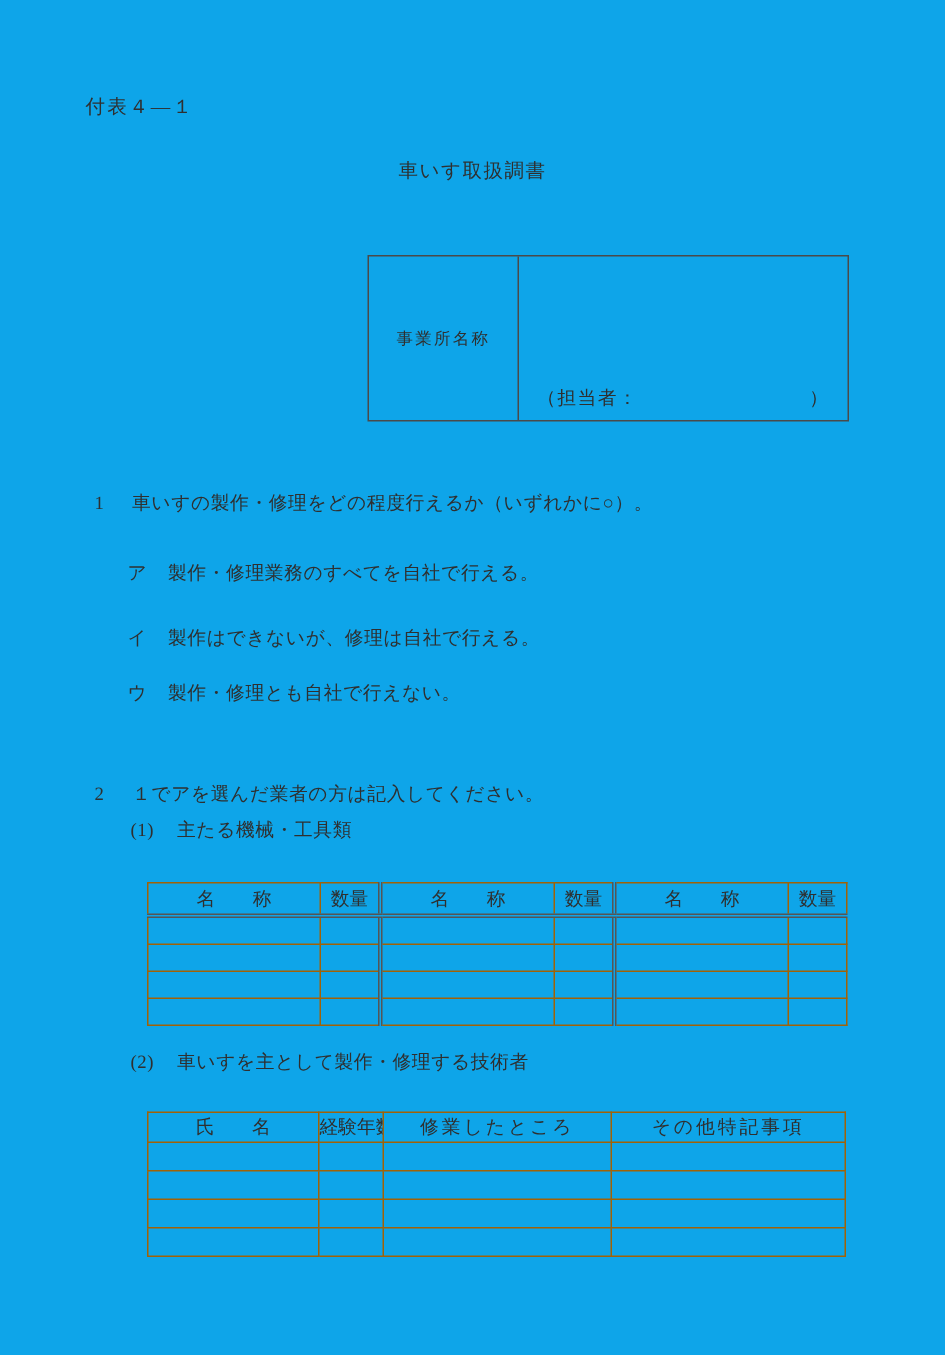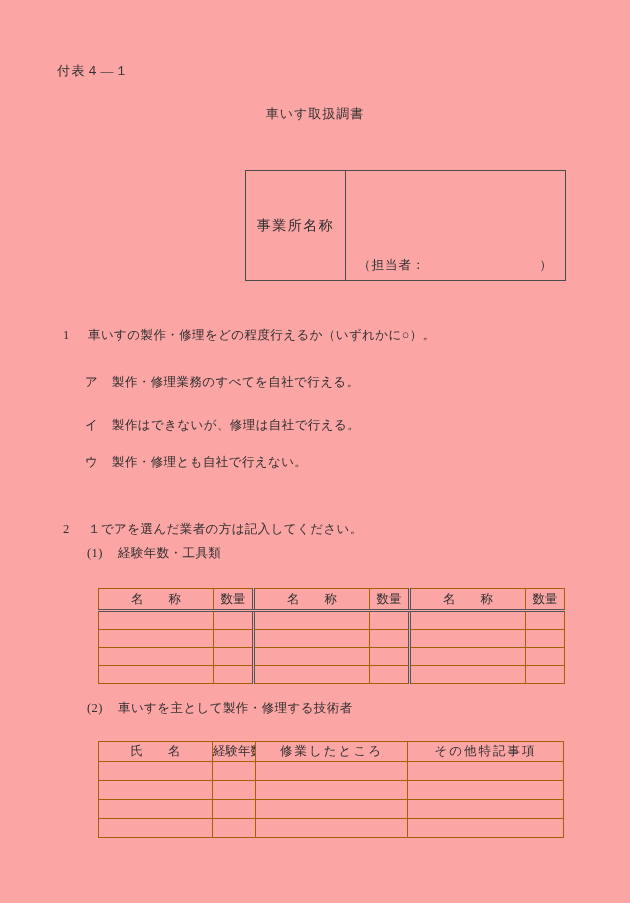--- a/index.html
+++ b/index.html
@@ -1,21 +1,21 @@
 <!DOCTYPE html>
 <html><head>
 <meta charset="utf-8">
 <style>
   html, body { margin: 0; padding: 0; background: #e8e8e8; }
   .page {
     position: relative;
     width: 630px;
     height: 903px;
     margin: 0 auto;
-    background: #fca5a5;
+    background: #0ea5e9;
     font-family: "Liberation Serif", "DejaVu Serif", serif;
     color: #2f2f2f;
     overflow: hidden;
   }
   .abs { position: absolute; line-height: 14px; font-size: 12.5px; letter-spacing: 0.4px; white-space: nowrap; }
 
   .doc-label   { left: 57px;  top: 64px;  font-size: 13px; letter-spacing: 1.5px; }
   .doc-title   { left: 0; right: 0; top: 107px; text-align: center; font-size: 13px; letter-spacing: 1px; }
 
   
@@ -23,21 +23,21 @@
     position: absolute; left: 245px; top: 170px;
     width: 321px; height: 111px;
     border: 1px solid #4a4a4a;
     display: flex;
     box-sizing: border-box;
   }
   .office-label-cell {
     width: 99px;
     border-right: 1px solid #4a4a4a;
     display: flex; align-items: center; justify-content: center;
-    font-size: 14px; letter-spacing: 1.5px;
+    font-size: 11px; letter-spacing: 1.5px;
   }
   .office-value-cell { flex: 1; display: flex; align-items: flex-end; }
   .contact-line {
     width: 100%;
     display: flex; justify-content: space-between;
     padding: 0 12px 6px 12px;
     font-size: 12.5px; letter-spacing: 1px;
     box-sizing: border-box;
   }
 
@@ -108,21 +108,21 @@
   <span class="abs opt0-key">ア</span>
   <span class="abs opt0-text">製作・修理業務のすべてを自社で行える。</span>
   <span class="abs opt1-key">イ</span>
   <span class="abs opt1-text">製作はできないが、修理は自社で行える。</span>
   <span class="abs opt2-key">ウ</span>
   <span class="abs opt2-text">製作・修理とも自社で行えない。</span>
 
   <span class="abs sec2-num">2</span>
   <span class="abs sec2-head">１でアを選んだ業者の方は記入してください。</span>
   <span class="abs sub1-num">(1)</span>
-  <span class="abs sub1-title">経験年数・工具類</span>
+  <span class="abs sub1-title">主たる機械・工具類</span>
   <span class="abs sub2-num">(2)</span>
   <span class="abs sub2-title">車いすを主として製作・修理する技術者</span>
 
   <table class="form-table t-tools">
     <colgroup>
       <col style="width:115px">
         <col style="width:40px">
       <col style="width:116px">
         <col style="width:40px">
       <col style="width:116px">

